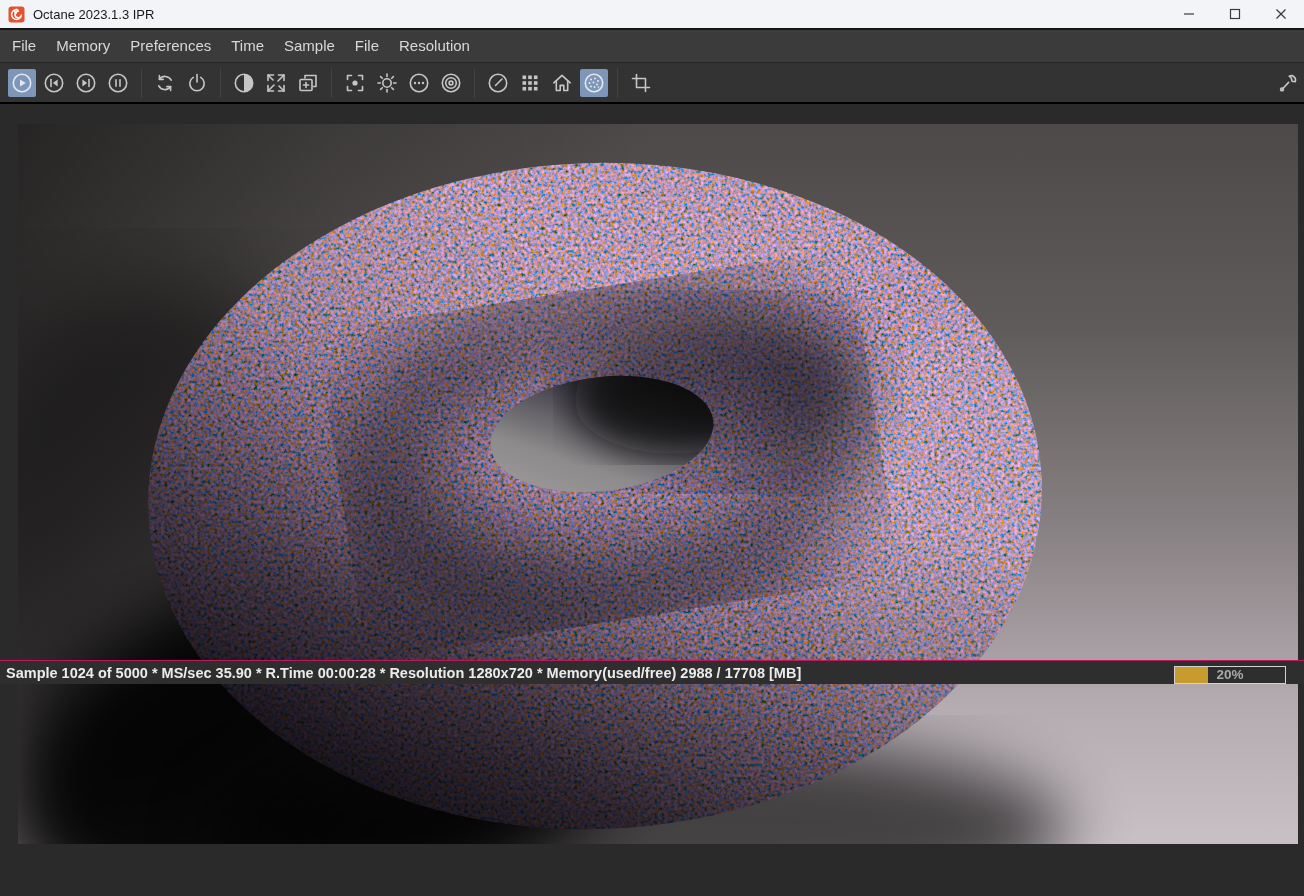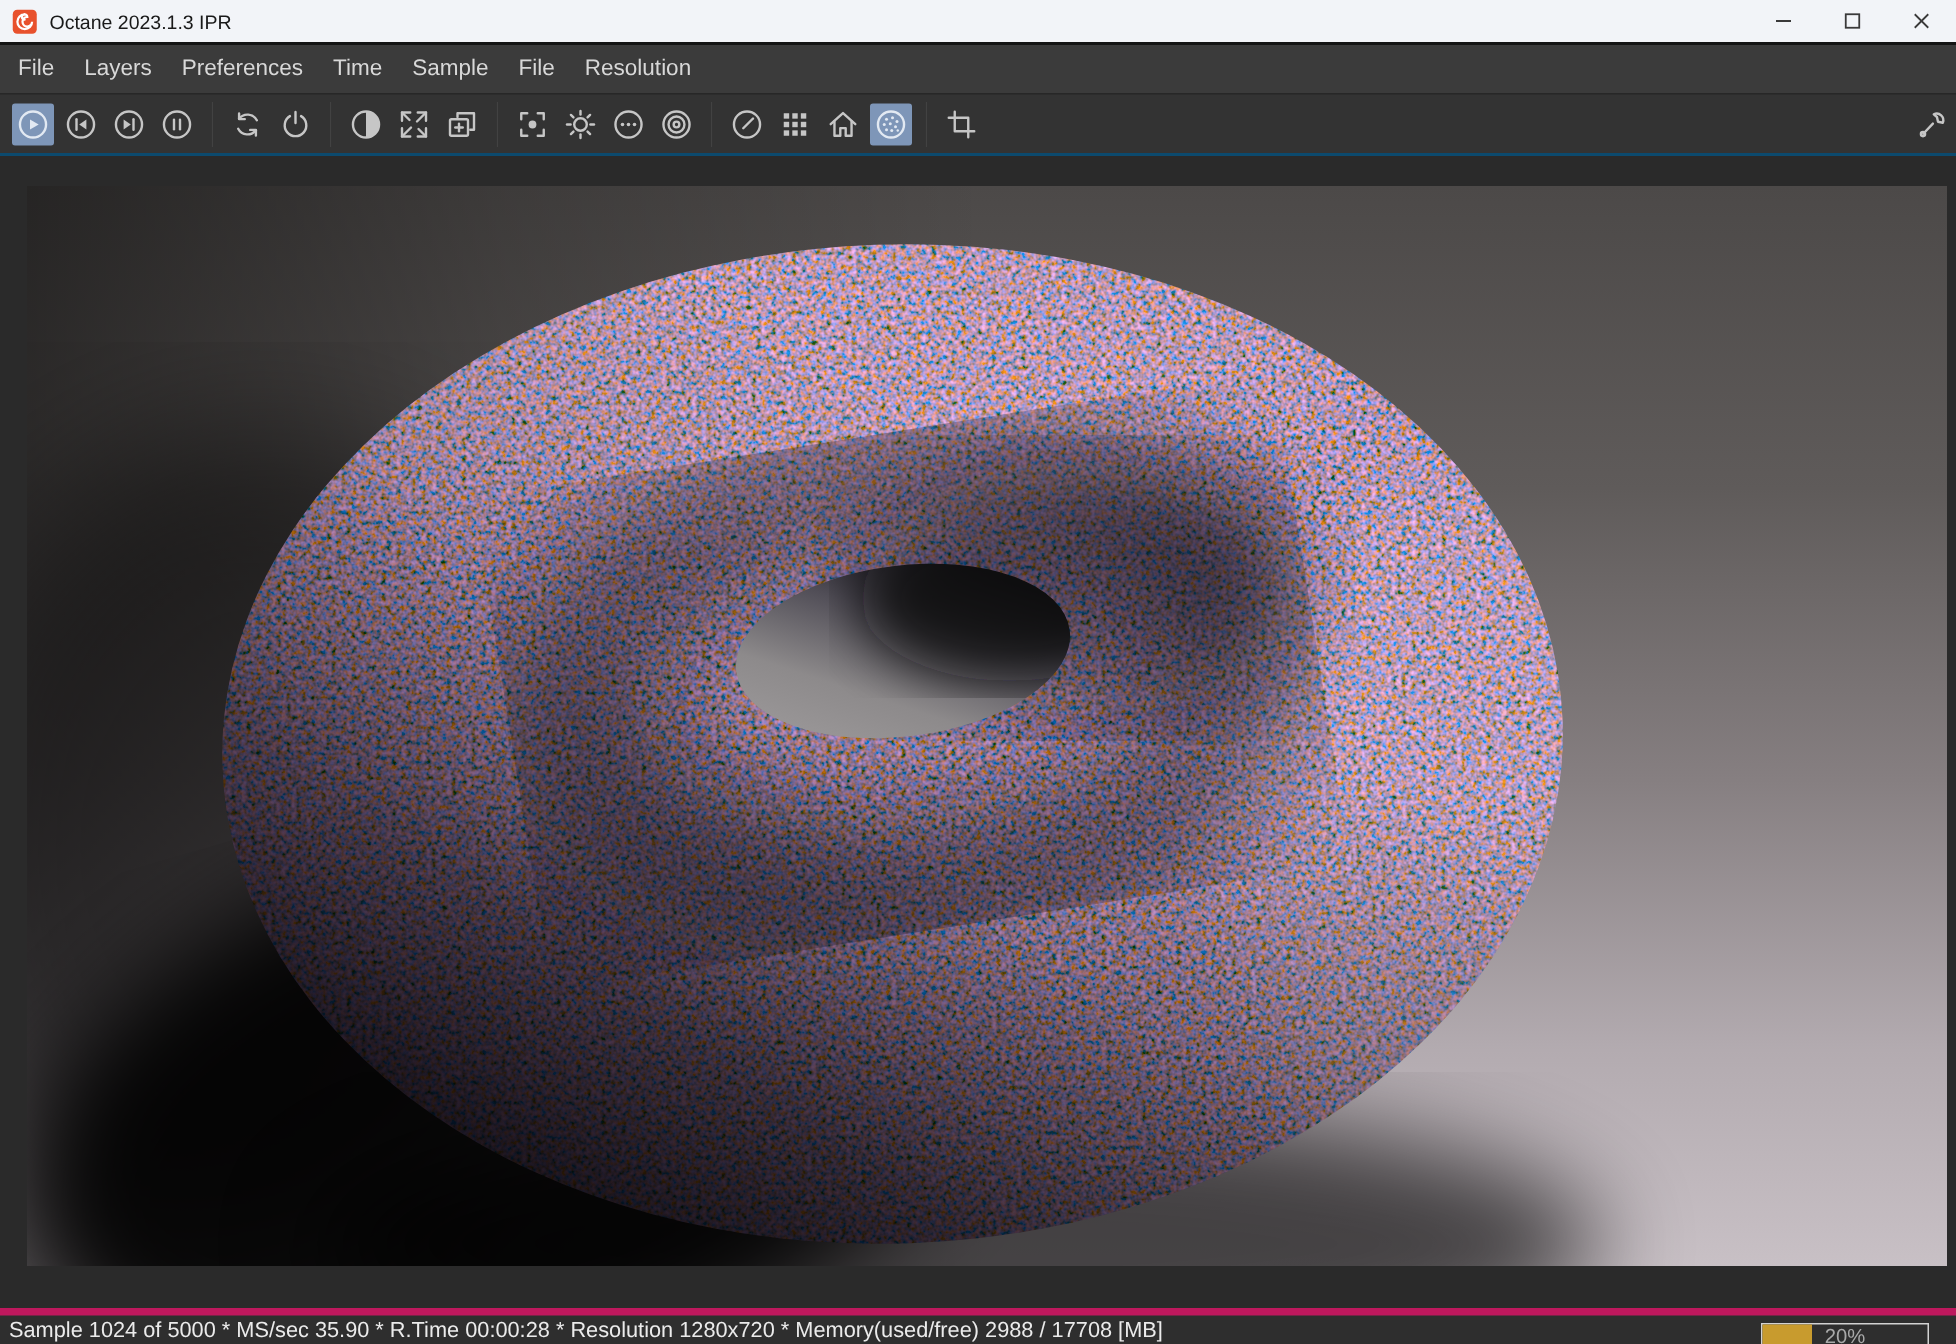--- a/index.html
+++ b/index.html
@@ -1,18 +1,18 @@
 <!DOCTYPE html>
 <html><head>
 <meta charset="utf-8">
 <style>
   * { margin:0; padding:0; box-sizing:border-box; }
   html,body { width:1304px; height:896px; overflow:hidden; background:#2a2a2a;
               font-family:"Liberation Sans", sans-serif; }
-  .window { position:relative; width:1304px; height:896px; background:#0c4a6e; }
+  .window { position:relative; width:1304px; height:684px; background:#000000; }
 
   
   .titlebar { height:28px; background:#f2f4f8; display:flex; align-items:center;
               padding-left:8px; gap:8px; }
   .app-icon { width:17px; height:17px; flex:0 0 auto; }
   .title-text { font-size:13px; color:#191919; }
   .win-controls { margin-left:auto; display:flex; height:100%; }
   .win-btn { width:46px; height:100%; display:flex; align-items:center; justify-content:center; }
   .win-btn svg { stroke:#3a3a3a; stroke-width:1.2; fill:none; }
 
@@ -31,22 +31,22 @@
   .tb-btn.active svg { stroke:#e2e9f2; }
   .tb-sep { width:1px; height:30px; background:#1c1c1c; border-right:1px solid #424242; margin:0 7px; }
   .tb-right { position:absolute; right:0px; top:6px; }
 
   
   .stage { position:absolute; top:104px; left:0; right:0; bottom:24px; background:#2a2a2a; }
   .viewport { position:absolute; top:20px; left:18px; width:1280px; height:720px; display:block; }
 
   
   .statusbar { position:absolute; left:0; right:0; bottom:0; height:24px; background:#2e2e2e;
-               border-top:5px solid #be185d; display:flex; align-items:center;
-               padding-left:6px; color:#ebebeb; font-size:14.5px; }
+               border-top:1px solid #be185d; display:flex; align-items:center;
+               padding-left:6px; color:#ebebeb; font-size:14.5px;font-weight:bold; }
   .progress { position:absolute; right:18px; top:5px; width:112px; height:18px;
               border:1px solid #d2d2d2; background:#2e2e2e; }
   .progress-fill { height:100%; background:#c89b2e; }
   .progress-label { position:absolute; inset:0; text-align:center; line-height:16px;
                     font-size:13.5px; color:#a9a9a9; }
 </style>
 </head>
 <body>
 
 <div class="window">
@@ -72,21 +72,21 @@
         <svg width="12" height="12" viewBox="0 0 12 12">
             <line x1="1.5" y1="1.5" x2="10.5" y2="10.5"></line>
             <line x1="10.5" y1="1.5" x2="1.5" y2="10.5"></line>
           </svg>
       </div>
     </div>
   </div>
 
   <div class="menubar">
     <span class="menu-item">File</span>
-    <span class="menu-item">Layers</span>
+    <span class="menu-item">Memory</span>
     <span class="menu-item">Preferences</span>
     <span class="menu-item">Time</span>
     <span class="menu-item">Sample</span>
     <span class="menu-item">File</span>
     <span class="menu-item">Resolution</span>
   </div>
 
   <div class="toolbar">
     <div class="tb-btn active">
       <svg width="24" height="24" viewBox="0 0 24 24">

